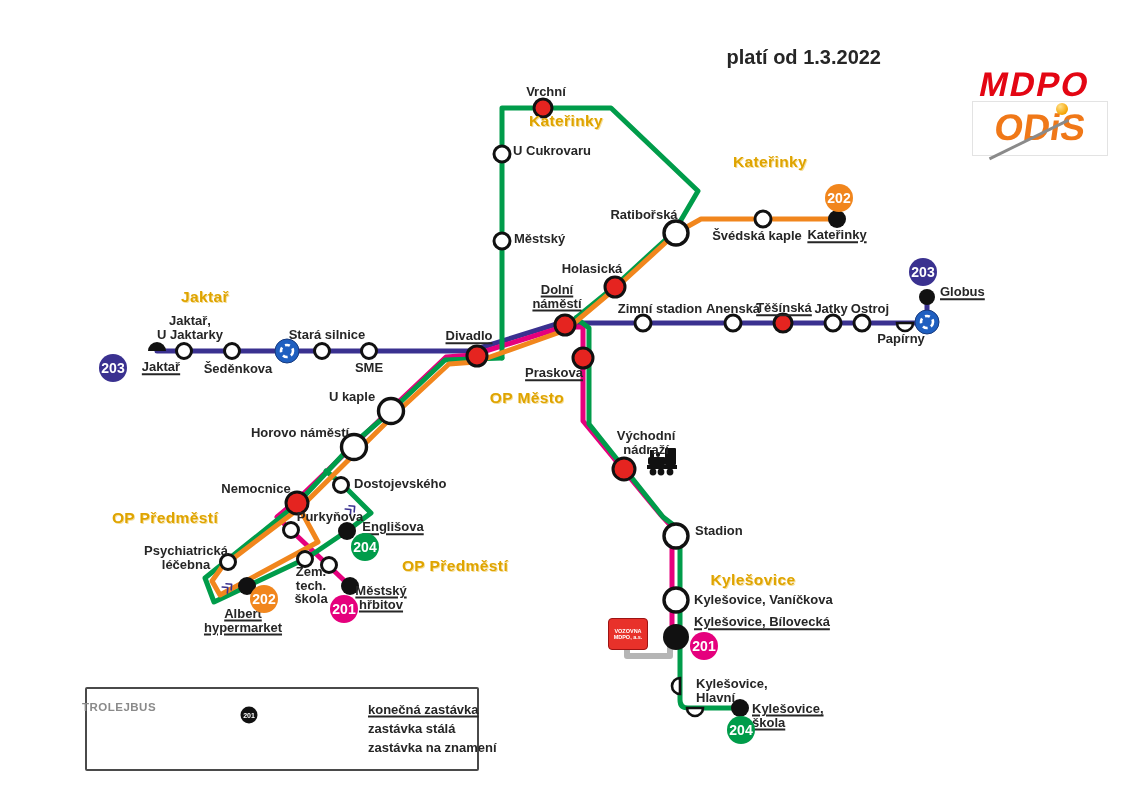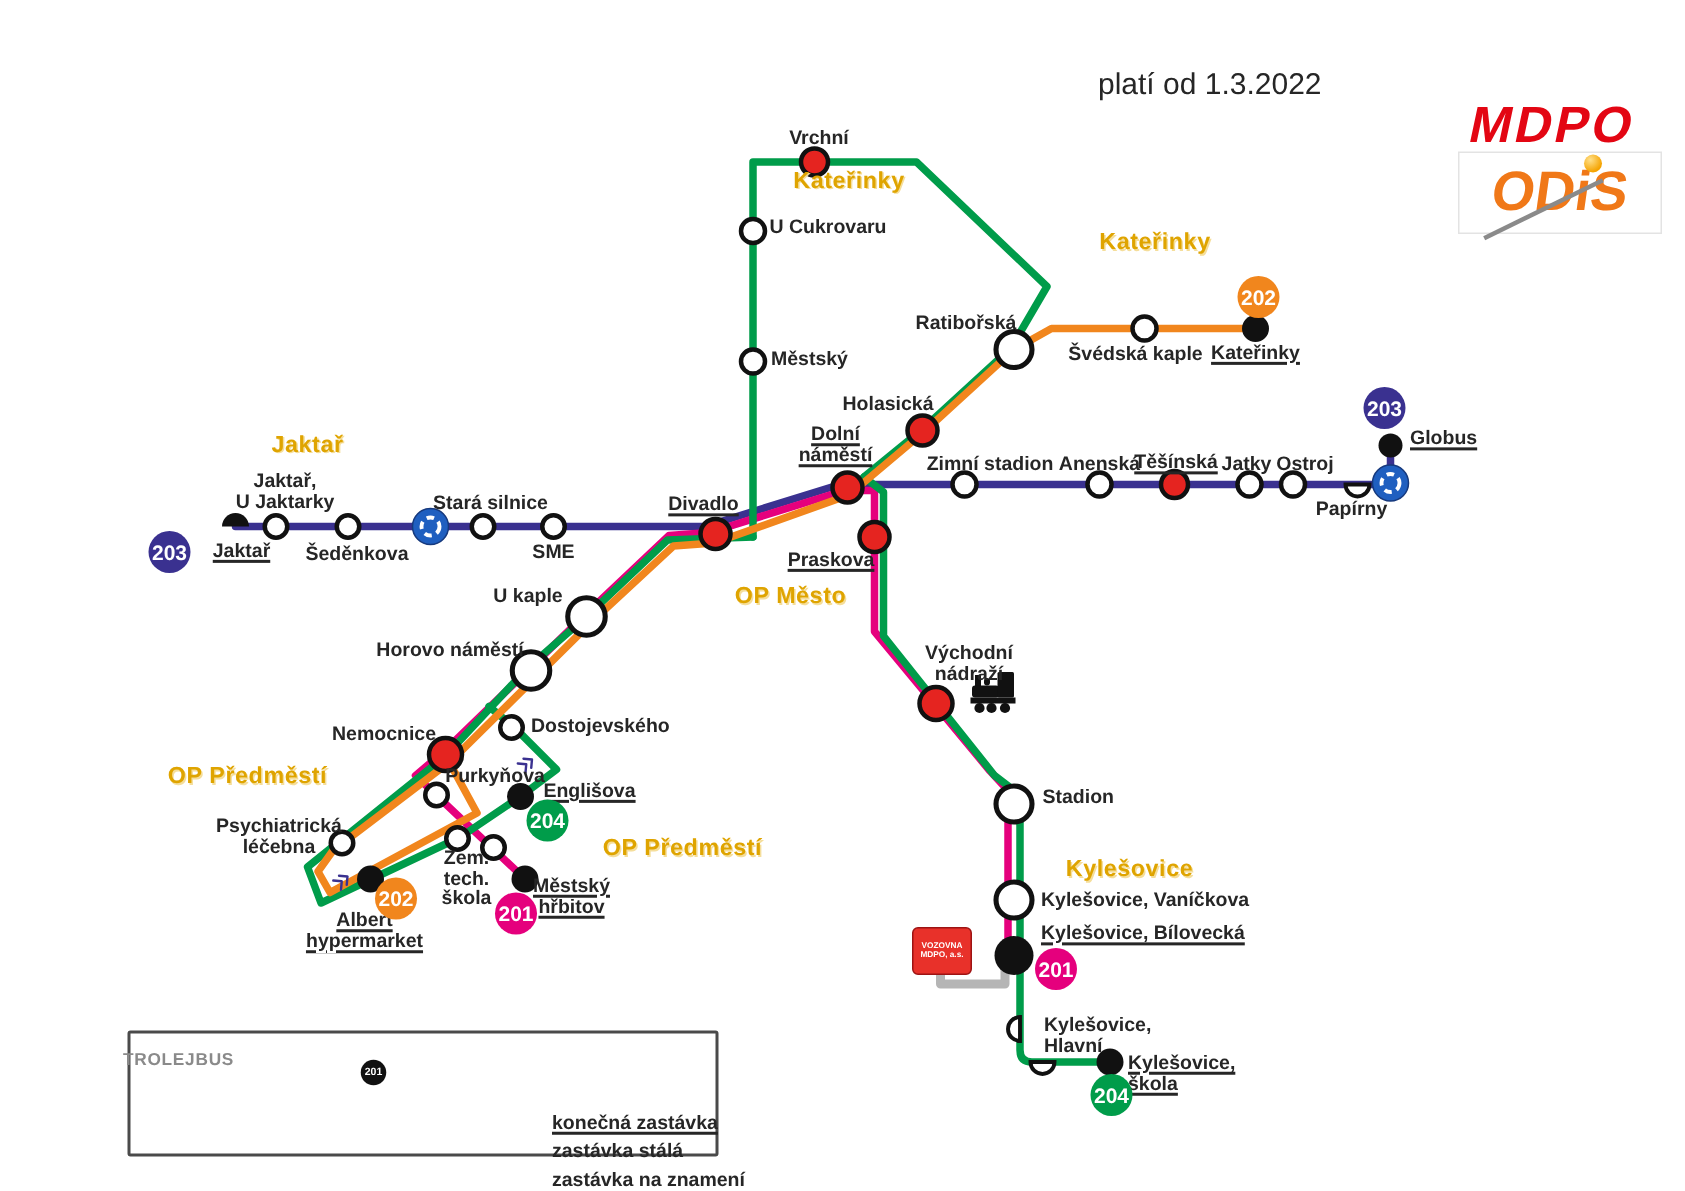--- a/index.html
+++ b/index.html
@@ -14,35 +14,35 @@
        transform:translate(-50%,-50%);text-shadow:1px 1px 0 rgba(244,220,150,.95);z-index:5;white-space:nowrap;}
   .badge{position:absolute;width:28px;height:28px;border-radius:50%;color:#fff;font-weight:700;
        font-size:14px;display:flex;align-items:center;justify-content:center;
        transform:translate(-50%,-50%);z-index:7;}
   .badge.b201{background:#E5007D;} .badge.b202{background:#F1861D;}
   .badge.b203{background:#3A3190;} .badge.b204{background:#009C4A;}
   .badge.small{width:17px;height:17px;font-size:7px;background:#111;}
   #title{position:absolute;left:545px;top:28px;transform:translate(-50%,-50%);white-space:nowrap;
        font-size:37px;font-weight:800;letter-spacing:1.5px;color:#262626;z-index:8;}
   #subtitle{position:absolute;left:881px;top:57px;transform:translate(-100%,-50%);
-       font-size:20px;font-weight:400;color:#262626;z-index:8;}
+       font-size:20px;font-weight:700;color:#262626;z-index:8;}
   #mdpo{position:absolute;left:1035px;top:84px;transform:translate(-50%,-50%) skewX(-12deg);
        font-size:34px;font-weight:800;color:#E30613;letter-spacing:2px;z-index:8;}
   #odis-box{position:absolute;left:972px;top:101px;width:134px;height:53px;background:#fff;
        border:1px solid #e3e3e3;z-index:7;}
   #odis{position:absolute;left:1040px;top:128px;transform:translate(-50%,-50%) skewX(-8deg);
        font-size:37px;font-weight:800;color:#F07818;z-index:8;}
   #odis-ball{position:absolute;left:1056px;top:103px;width:12px;height:12px;border-radius:50%;
        background:radial-gradient(circle at 35% 30%,#ffe08a,#f5a300 70%);z-index:9;}
   #odis-slash{position:absolute;left:985px;top:138px;width:88px;height:3px;background:#8a8a8a;
        transform:rotate(-26deg);z-index:9;}
   #legend-box{position:absolute;left:85px;top:687px;width:390px;height:80px;border:2px solid #4a4a4a;
        background:#fff;border-radius:2px;z-index:4;}
   .legend-lbl{position:absolute;font-weight:700;font-size:13px;color:#262626;
-       transform:translate(0,-50%);z-index:6;white-space:nowrap;margin-top:39px;}
+       transform:translate(0,-50%);z-index:6;white-space:nowrap;}
   #legend-trolejbus{position:absolute;left:119px;top:707px;transform:translate(-50%,-50%);
        font-weight:700;font-size:11.5px;letter-spacing:.5px;color:#8a8a8a;z-index:6;}
   #depot-box{position:absolute;left:608px;top:618px;width:38px;height:30px;background:#E8312A;
        border:1px solid #9d1313;border-radius:4px;z-index:6;display:flex;align-items:center;
        justify-content:center;text-align:center;color:#fff;font-weight:700;font-size:5.5px;
        line-height:6.5px;white-space:pre-line;}
   .ul2{text-decoration:underline;text-decoration-thickness:1.6px;text-underline-offset:2px;}
 </style>
 </head>
 <body>

